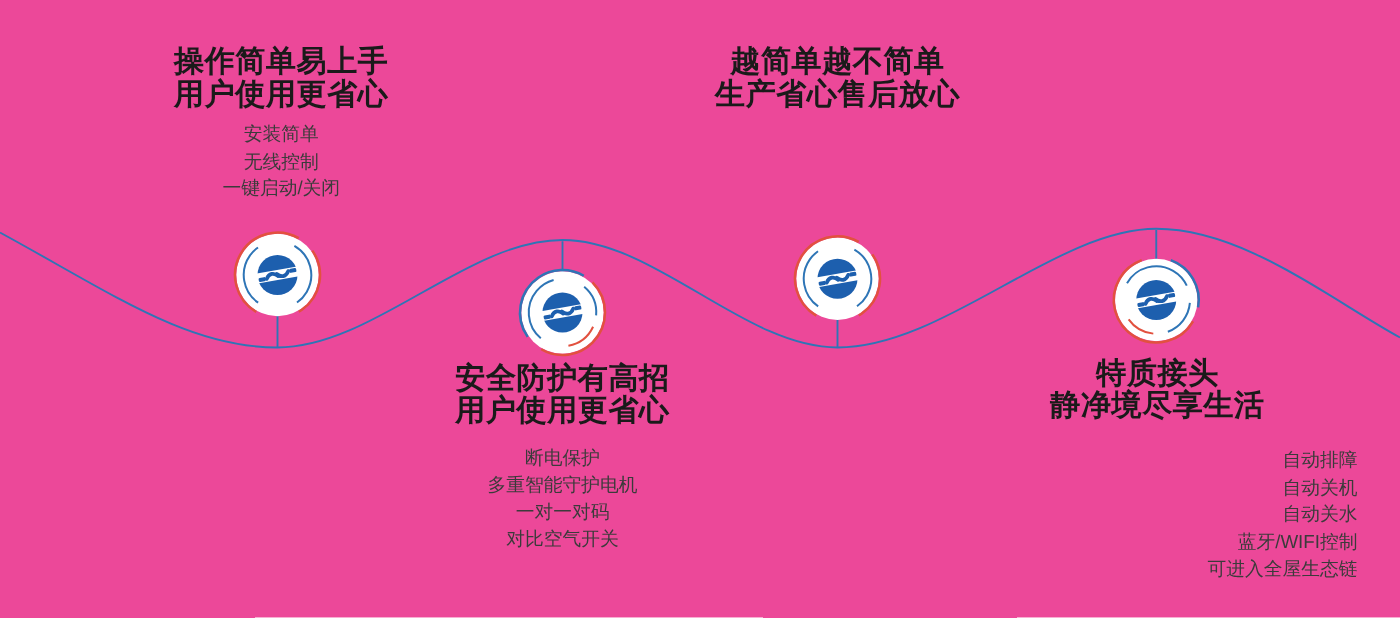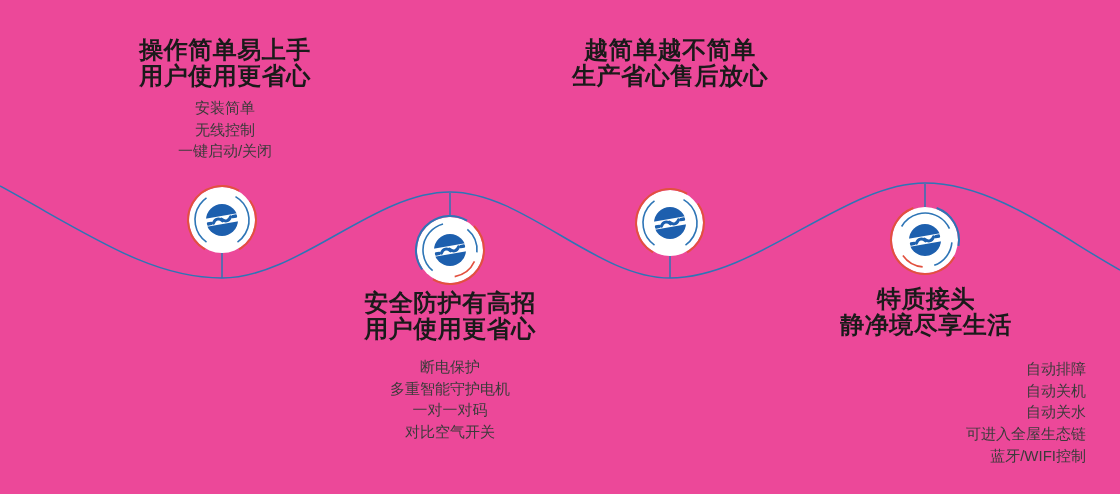--- a/index.html
+++ b/index.html
@@ -142,18 +142,18 @@
 
   <div class="section lower s4" id="s4">
     <div class="heading">
       <div>特质接头</div>
       <div>静净境尽享生活</div>
     </div>
     <div class="items">
         <div class="item">自动排障</div>
         <div class="item">自动关机</div>
         <div class="item">自动关水</div>
+        <div class="item">蓝牙/WIFI控制</div>
         <div class="item">可进入全屋生态链</div>
-        <div class="item">蓝牙/WIFI控制</div>
       </div>
   </div>
 
 </div>
 
 </body></html>

